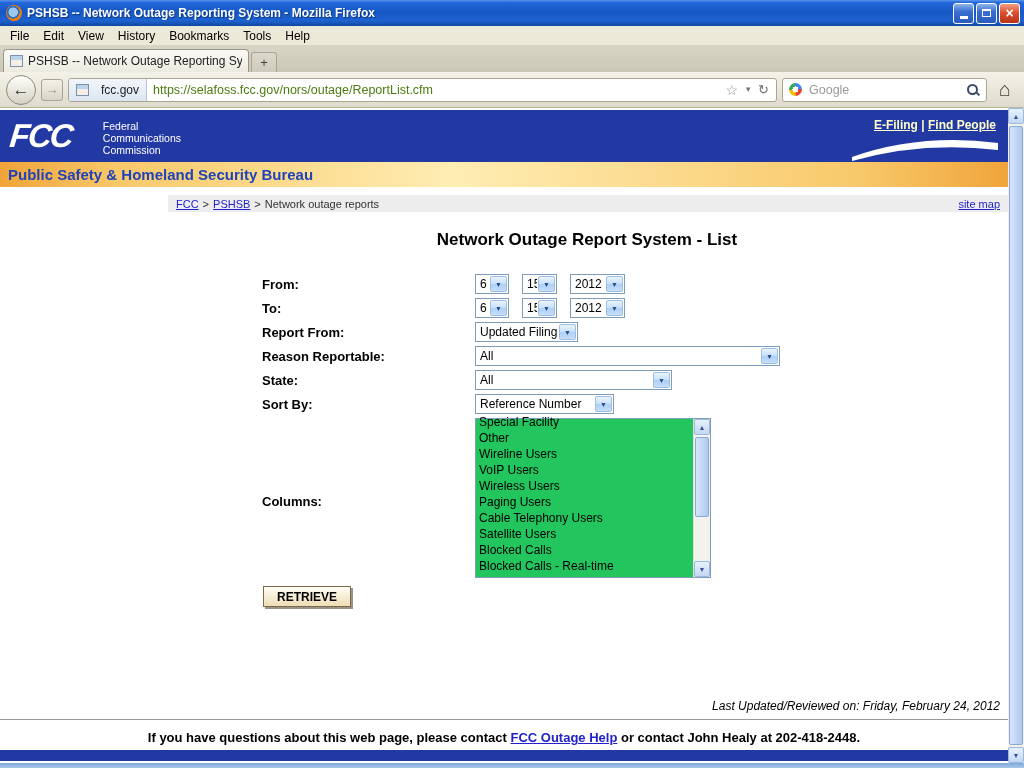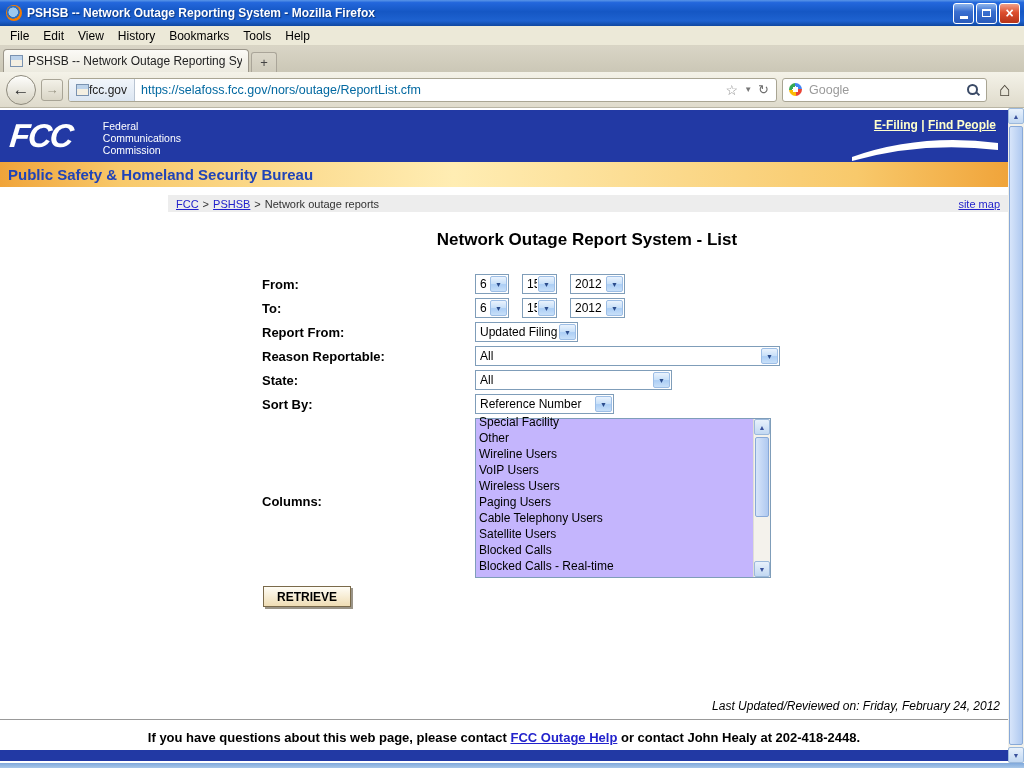--- a/index.html
+++ b/index.html
@@ -40,23 +40,23 @@
 
   
   .navbar { height:36px;background:linear-gradient(180deg,#F4F2E8,#DFDBCC);border-bottom:1px solid #B9B5A4;
     display:flex;align-items:center;gap:5px;padding:0 6px; }
   .back-btn { width:30px;height:30px;border-radius:50%;border:1px solid #8E8A7D;flex:none;
     background:linear-gradient(180deg,#FEFEFC,#D6D2C2);display:flex;align-items:center;justify-content:center;
     font-size:17px;font-weight:bold;color:#333; }
   .fwd-btn { width:22px;height:22px;border-radius:3px;border:1px solid #A8A496;flex:none;
     background:linear-gradient(180deg,#F3F1E8,#D9D5C6);display:flex;align-items:center;justify-content:center;font-size:13px;color:#979383; }
   .urlbar { flex:1;height:24px;background:#fff;border:1px solid #A9A593;border-radius:3px;display:flex;align-items:center;overflow:hidden; }
-  .site-chip { height:100%;display:flex;align-items:center;gap:0;padding:0 7px;flex:none;
+  .site-chip { height:100%;display:flex;align-items:center;gap:12px;padding:0 7px;flex:none;
     background:linear-gradient(180deg,#F2F6FB,#DCE6F2);border-right:1px solid #B9C4D2;font-size:12px;color:#222; }
-  .url-text { flex:1;padding:0 6px;font-size:12.5px;color:#0369a1;white-space:nowrap;overflow:hidden; }
+  .url-text { flex:1;padding:0 6px;font-size:12.5px;color:#4d7c0f;white-space:nowrap;overflow:hidden; }
   .url-icons { display:flex;align-items:center;gap:6px;padding:0 7px;color:#8C8C8C; }
   .star { font-size:14px; }
   .chev { font-size:8px;color:#777; }
   .reload { font-size:13px;color:#6E6E6E; }
   .searchbox { width:205px;height:24px;background:#fff;border:1px solid #A9A593;border-radius:3px;flex:none;
     display:flex;align-items:center;gap:5px;padding:0 6px; }
   .g-icon { width:13px;height:13px;border-radius:50%;flex:none;
     background:radial-gradient(circle,#fff 0 3px,transparent 3px),
                conic-gradient(#4285F4 0 25%,#EA4335 25% 50%,#FBBC05 50% 75%,#34A853 75% 100%); }
   .searchbox input { flex:1;min-width:0;border:none;outline:none;background:transparent;
@@ -97,21 +97,21 @@
   .form-label { position:absolute;left:262px;font-size:13px;font-weight:bold;color:#000;white-space:nowrap; }
   .ctrl { position:absolute;left:475px; }
   .date-row { display:flex;gap:13px; }
 
   .xp-select { display:inline-flex;align-items:stretch;height:20px;border:1px solid #7F9DB9;background:#fff;font-size:12px; }
   .xp-select .val { flex:1;display:flex;align-items:center;padding:0 4px;white-space:nowrap;overflow:hidden;color:#000; }
   .xp-select .btn { width:17px;margin:1px;display:flex;align-items:center;justify-content:center;font-size:7px;color:#2B4C8C;
     background:linear-gradient(180deg,#EAF3FD 0%,#C8E0F9 48%,#ACCEF5 54%,#C8E0F9 100%);
     border:1px solid #9DBEE6;border-radius:2px; }
 
-  .listbox { position:absolute;left:475px;top:310px;width:296px;height:160px;border:1px solid #7F9DB9;background:#c4b5fd;display:flex; }
+  .listbox { position:absolute;left:475px;top:310px;width:236px;height:160px;border:1px solid #7F9DB9;background:#22c55e;display:flex; }
   .opts { flex:1;overflow:hidden;font-size:12px;line-height:16px;padding-left:3px;margin-top:-5px; }
   .opt { white-space:nowrap;color:#000; }
 
   .xp-vscroll { width:17px;background:#F4F2EC;border-left:1px solid #E0DED6;display:flex;flex-direction:column; }
   .sb-btn { height:16px;flex:none;display:flex;align-items:center;justify-content:center;font-size:7px;color:#39519C;
     background:linear-gradient(180deg,#E8F1FC,#C2D8F2);border:1px solid #9CB9DC;border-radius:2px; }
   .sb-thumb { margin:2px 1px;height:80px;flex:none;border:1px solid #88A9D8;border-radius:2px;
     background:linear-gradient(90deg,#D7E5FA,#AFC9F0); }
   .sb-fill { flex:1; }
 

